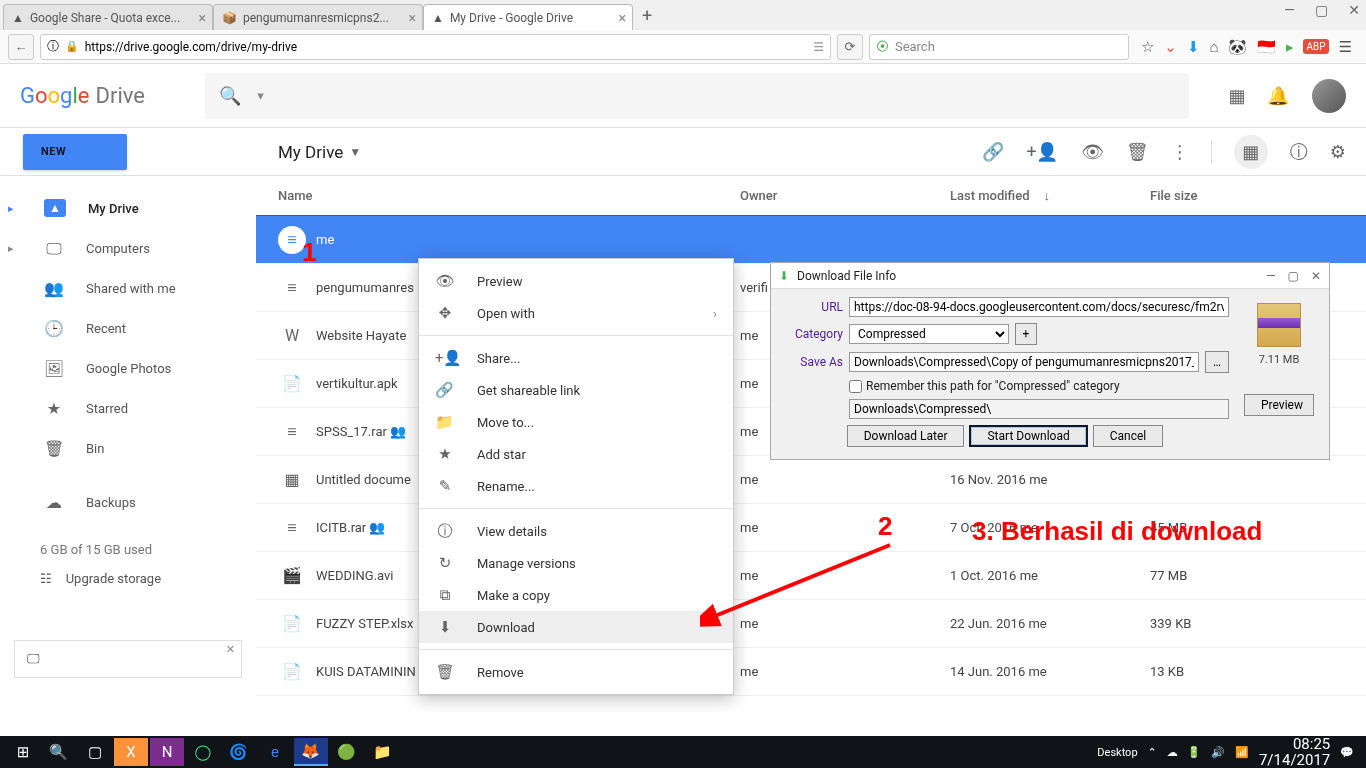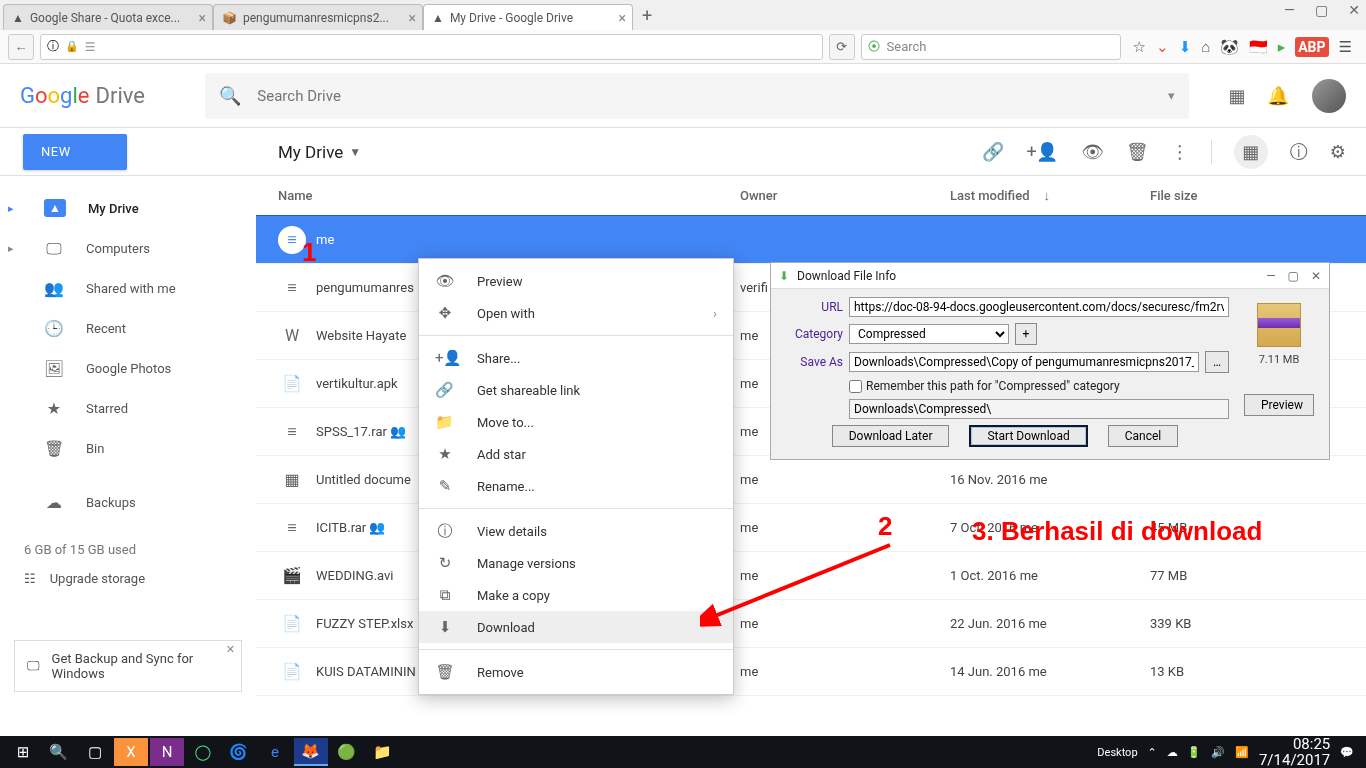--- a/index.html
+++ b/index.html
@@ -23,33 +23,33 @@
 .toolbar-icons span{cursor:pointer;font-size:15px}
 .gbar{height:64px;display:flex;align-items:center;padding:0 20px;border-bottom:1px solid #e0e0e0}
 .glogo{font-size:22px;display:flex;align-items:center;gap:6px}
 .glogo b{font-weight:400}
 .gsearch{flex:1;height:46px;margin:0 40px 0 60px;background:#f5f5f5;border-radius:2px;display:flex;align-items:center;padding:0 14px;color:#777;gap:16px}
 .gsearch input{border:none;background:none;flex:1;outline:none;font-size:15px}
 .gtopicons{display:flex;gap:22px;align-items:center;color:#666;font-size:18px}
 .avatar{width:34px;height:34px;border-radius:50%;background:linear-gradient(135deg,#999,#555)}
 .subbar{height:48px;border-bottom:1px solid #e0e0e0;display:flex;align-items:center}
 .sidebar{width:256px;height:calc(100% - 176px);float:left;border-right:none;padding-top:0}
-.newbtn{width:104px;height:36px;margin:0 0 0 23px;background:#4285f4;color:#ffffff;font-size:13px;font-weight:400;letter-spacing:.5px;display:flex;align-items:center;padding-left:18px;border-radius:2px;box-shadow:0 1px 3px rgba(0,0,0,.2);cursor:pointer}
+.newbtn{width:104px;height:36px;margin:0 0 0 23px;background:#4285f4;color:#0f172a;font-size:11px;font-weight:700;letter-spacing:.5px;display:flex;align-items:center;padding-left:18px;border-radius:2px;box-shadow:0 1px 3px rgba(0,0,0,.2);cursor:pointer}
 .breadcrumb{font-size:17px;color:#222;padding-left:22px;display:flex;align-items:center;gap:6px;cursor:pointer}
 .actionicons{margin-left:auto;display:flex;gap:22px;align-items:center;color:#666;padding-right:20px;font-size:18px}
 .actionicons .divider{width:1px;height:24px;background:#ddd}
 .gridbtn{width:34px;height:34px;border-radius:50%;background:#eee;display:flex;align-items:center;justify-content:center}
 .navlist{padding-top:12px}
 .navitem{height:40px;display:flex;align-items:center;padding-left:24px;gap:22px;color:#555;font-size:13px;cursor:pointer}
 .navitem.active{color:#222;font-weight:500}
 .navitem.active .chev{color:#4285f4}
 .navitem .ico{width:20px;text-align:center;color:#666;font-size:16px}
 .navitem.active .ico{background:#4285f4;color:#fff;border-radius:3px;width:22px;height:18px;display:flex;align-items:center;justify-content:center;font-size:12px}
 .chev{width:14px;color:#888;font-size:11px;margin-left:-16px}
-.storage{padding:20px 24px;color:#777;font-size:13px}
+.storage{padding:20px 40px;color:#777;font-size:13px}
 .upgrade{display:flex;align-items:center;gap:14px;margin-top:14px;color:#555;cursor:pointer}
 .sync{margin:34px 14px;border:1px solid #ddd;padding:10px 12px;font-size:13px;position:relative;color:#444;display:flex;gap:12px;align-items:center}
 .sync .x{position:absolute;top:2px;right:6px;color:#888;font-size:11px;cursor:pointer}
 .content{margin-left:256px;height:calc(100% - 176px);position:relative}
 .colhead{height:40px;display:flex;align-items:center;color:#666;font-size:13px;font-weight:500;padding-left:22px;border-bottom:1px solid #0f766e}
 .colhead .c1{flex:0 0 462px}
 .colhead .c2{flex:0 0 210px}
 .colhead .c3{flex:0 0 200px;display:flex;align-items:center;gap:14px}
 .colhead .c4{flex:1}
 .row{height:48px;display:flex;align-items:center;padding-left:22px;border-bottom:1px solid #f0f0f0;font-size:13px;color:#444;cursor:pointer}
@@ -66,21 +66,21 @@
 .ctxitem .arrow{margin-left:auto;color:#888}
 .ctxsep{height:1px;background:#e0e0e0;margin:6px 0}
 .idm{position:absolute;left:770px;top:262px;width:560px;background:#f0f0f0;border:1px solid #aaa;z-index:60;font-size:12px;font-family:"Segoe UI",Tahoma,sans-serif;color:#222}
 .idm .ttl{height:26px;display:flex;align-items:center;padding:0 8px;gap:8px;background:#fff;border-bottom:1px solid #ddd}
 .idm .ttl .wc{margin-left:auto;display:flex;gap:12px;color:#666;cursor:pointer}
 .idm .body{padding:8px 10px 12px;display:flex;gap:10px}
 .idm .form{flex:1}
 .idm .frow{display:flex;align-items:center;margin-bottom:6px;gap:6px}
 .idm .lbl{width:62px;text-align:right;color:#4c1d95}
 .idm input[type=text],.idm select{height:20px;border:1px solid #999;padding:0 4px;background:#fff;font-size:12px}
-.idm .btns{display:flex;justify-content:center;gap:20px;margin-top:6px}
+.idm .btns{display:flex;justify-content:center;gap:5px;margin-top:6px}
 .idm button{height:22px;padding:0 16px;border:1px solid #888;background:#e9e9e9;font-size:12px;cursor:pointer}
 .idm button.primary{border:2px solid #0f172a;box-shadow:inset 0 0 0 1px rgba(74,144,217,.4)}
 .idm .side{width:80px;text-align:center;font-size:11px;color:#444}
 .idm .rar{width:44px;height:44px;margin:6px auto;background:linear-gradient(#e6c77a,#d4a84e);border:1px solid #b8923e;position:relative}
 .idm .rar:before{content:"";position:absolute;top:14px;left:0;right:0;height:10px;background:linear-gradient(#9b5bd6,#6a2fb0)}
 .anno{position:absolute;font-family:Arial;font-weight:900;color:#ff0000;z-index:70;pointer-events:none}
 .a1{left:302px;top:237px;font-size:26px}
 .a2{left:878px;top:511px;font-size:26px}
 .a3{left:972px;top:516px;font-size:26px;white-space:nowrap}
 .arrowline{position:absolute;z-index:65;pointer-events:none}
@@ -116,48 +116,48 @@
     <span>▢</span>
     <span>✕</span>
   </div>
 </div>
 
 <div class="urlbar">
   <div class="navbtn">←</div>
   <div class="addr">
     <span>ⓘ</span>
     <span class="lock">🔒</span>
+    <input value="https://drive.google.com/drive/my-drive" style="">
     <span style="color:#999">☰</span>
   </div>
   <div class="navbtn">⟳</div>
   <div class="searchbox">
       <span style="color:#4caf50">⦿</span>
       <span>Search</span>
     </div>
   <div class="toolbar-icons">
     <span>☆</span>
     <span style="color:#e74c3c">⌄</span>
     <span style="color:#2196f3">⬇</span>
     <span>⌂</span>
     <span>🐼</span>
     <span>🇮🇩</span>
     <span style="color:#4caf50">▸</span>
-    <span style="background:#e74c3c;color:#fff;border-radius:3px;font-size:14px;padding:2px 3px;font-weight:bold">ABP</span>
+    <span style="background:#e74c3c;color:#fff;border-radius:3px;font-size:10px;padding:2px 3px;font-weight:normal">ABP</span>
     <span>☰</span>
   </div>
 </div>
 
 <div class="gbar">
   <div class="glogo">
     <b><span style="color:#4285f4">G</span><span style="color:#ea4335">o</span><span style="color:#fbbc05">o</span><span style="color:#4285f4">g</span><span style="color:#34a853">l</span><span style="color:#ea4335">e</span></b>
     <span style="color:#777">Drive</span>
   </div>
   <div class="gsearch">
     <span style="font-size:18px">🔍</span>
-    <input placeholder="Search Drive" style="">
     <span style="color:#888">▾</span>
   </div>
   <div class="gtopicons">
     <span>▦</span>
     <span>🔔</span>
     <div class="avatar"></div>
   </div>
 </div>
 
 <div class="subbar">
@@ -228,21 +228,20 @@
   <div class="storage">
     <div>6 GB of 15 GB used</div>
     <div class="upgrade">
         <span>☷</span>
         <span>Upgrade storage</span>
       </div>
   </div>
   <div class="sync">
     <span class="x">✕</span>
     <span>🖵</span>
-    <span>Get Backup and Sync for Windows</span>
   </div>
 </div>
 
 <div class="content">
   <div class="colhead">
     <div class="c1">Name</div>
     <div class="c2">Owner</div>
     <div class="c3">
         <span>Last modified</span>
         <span>↓</span>

